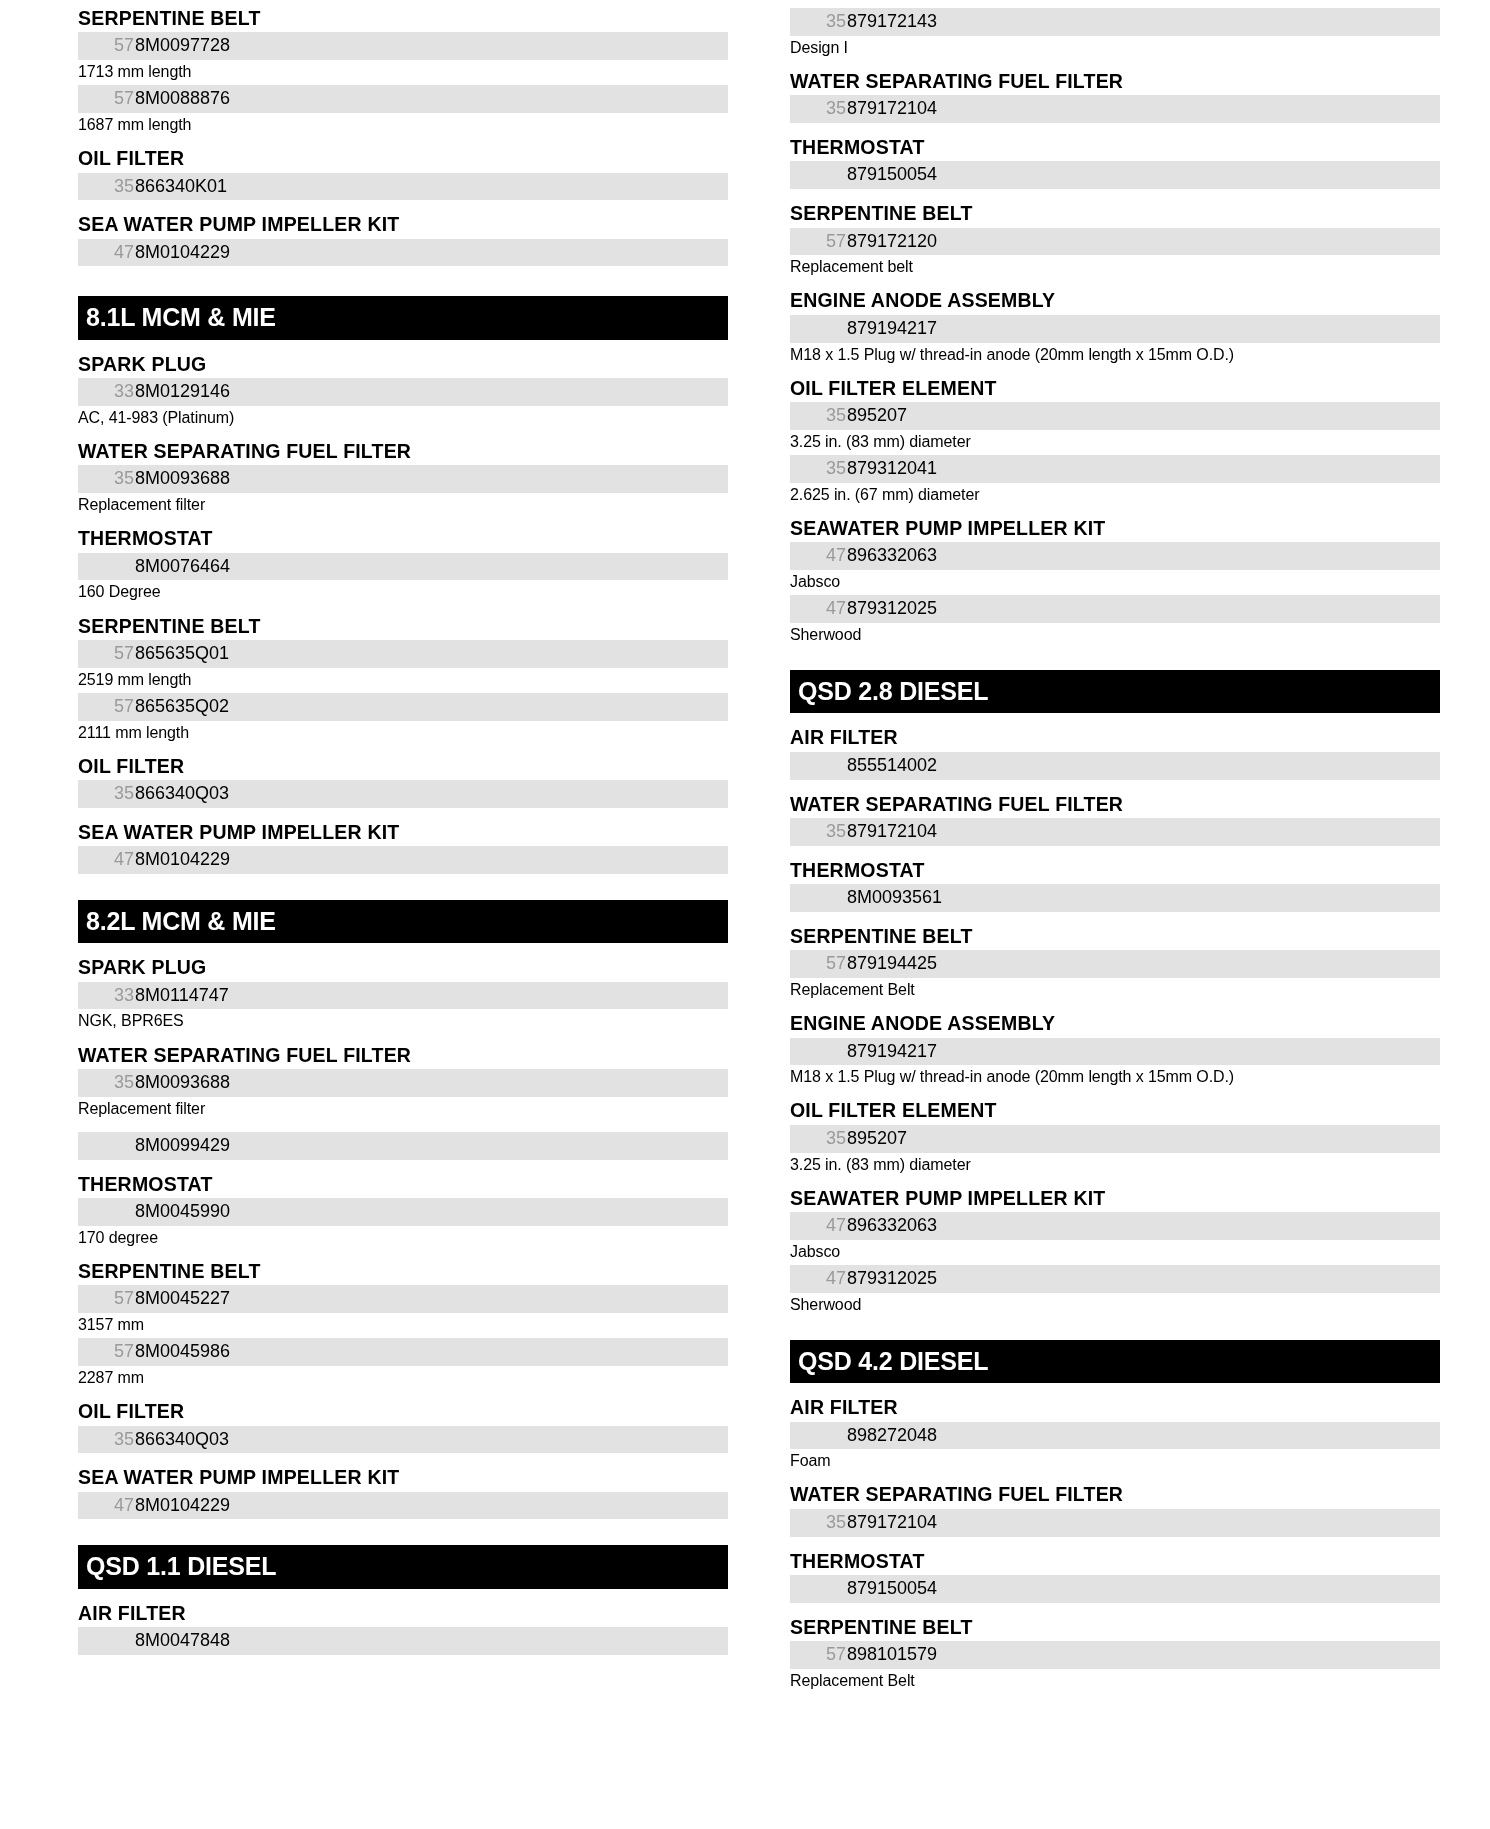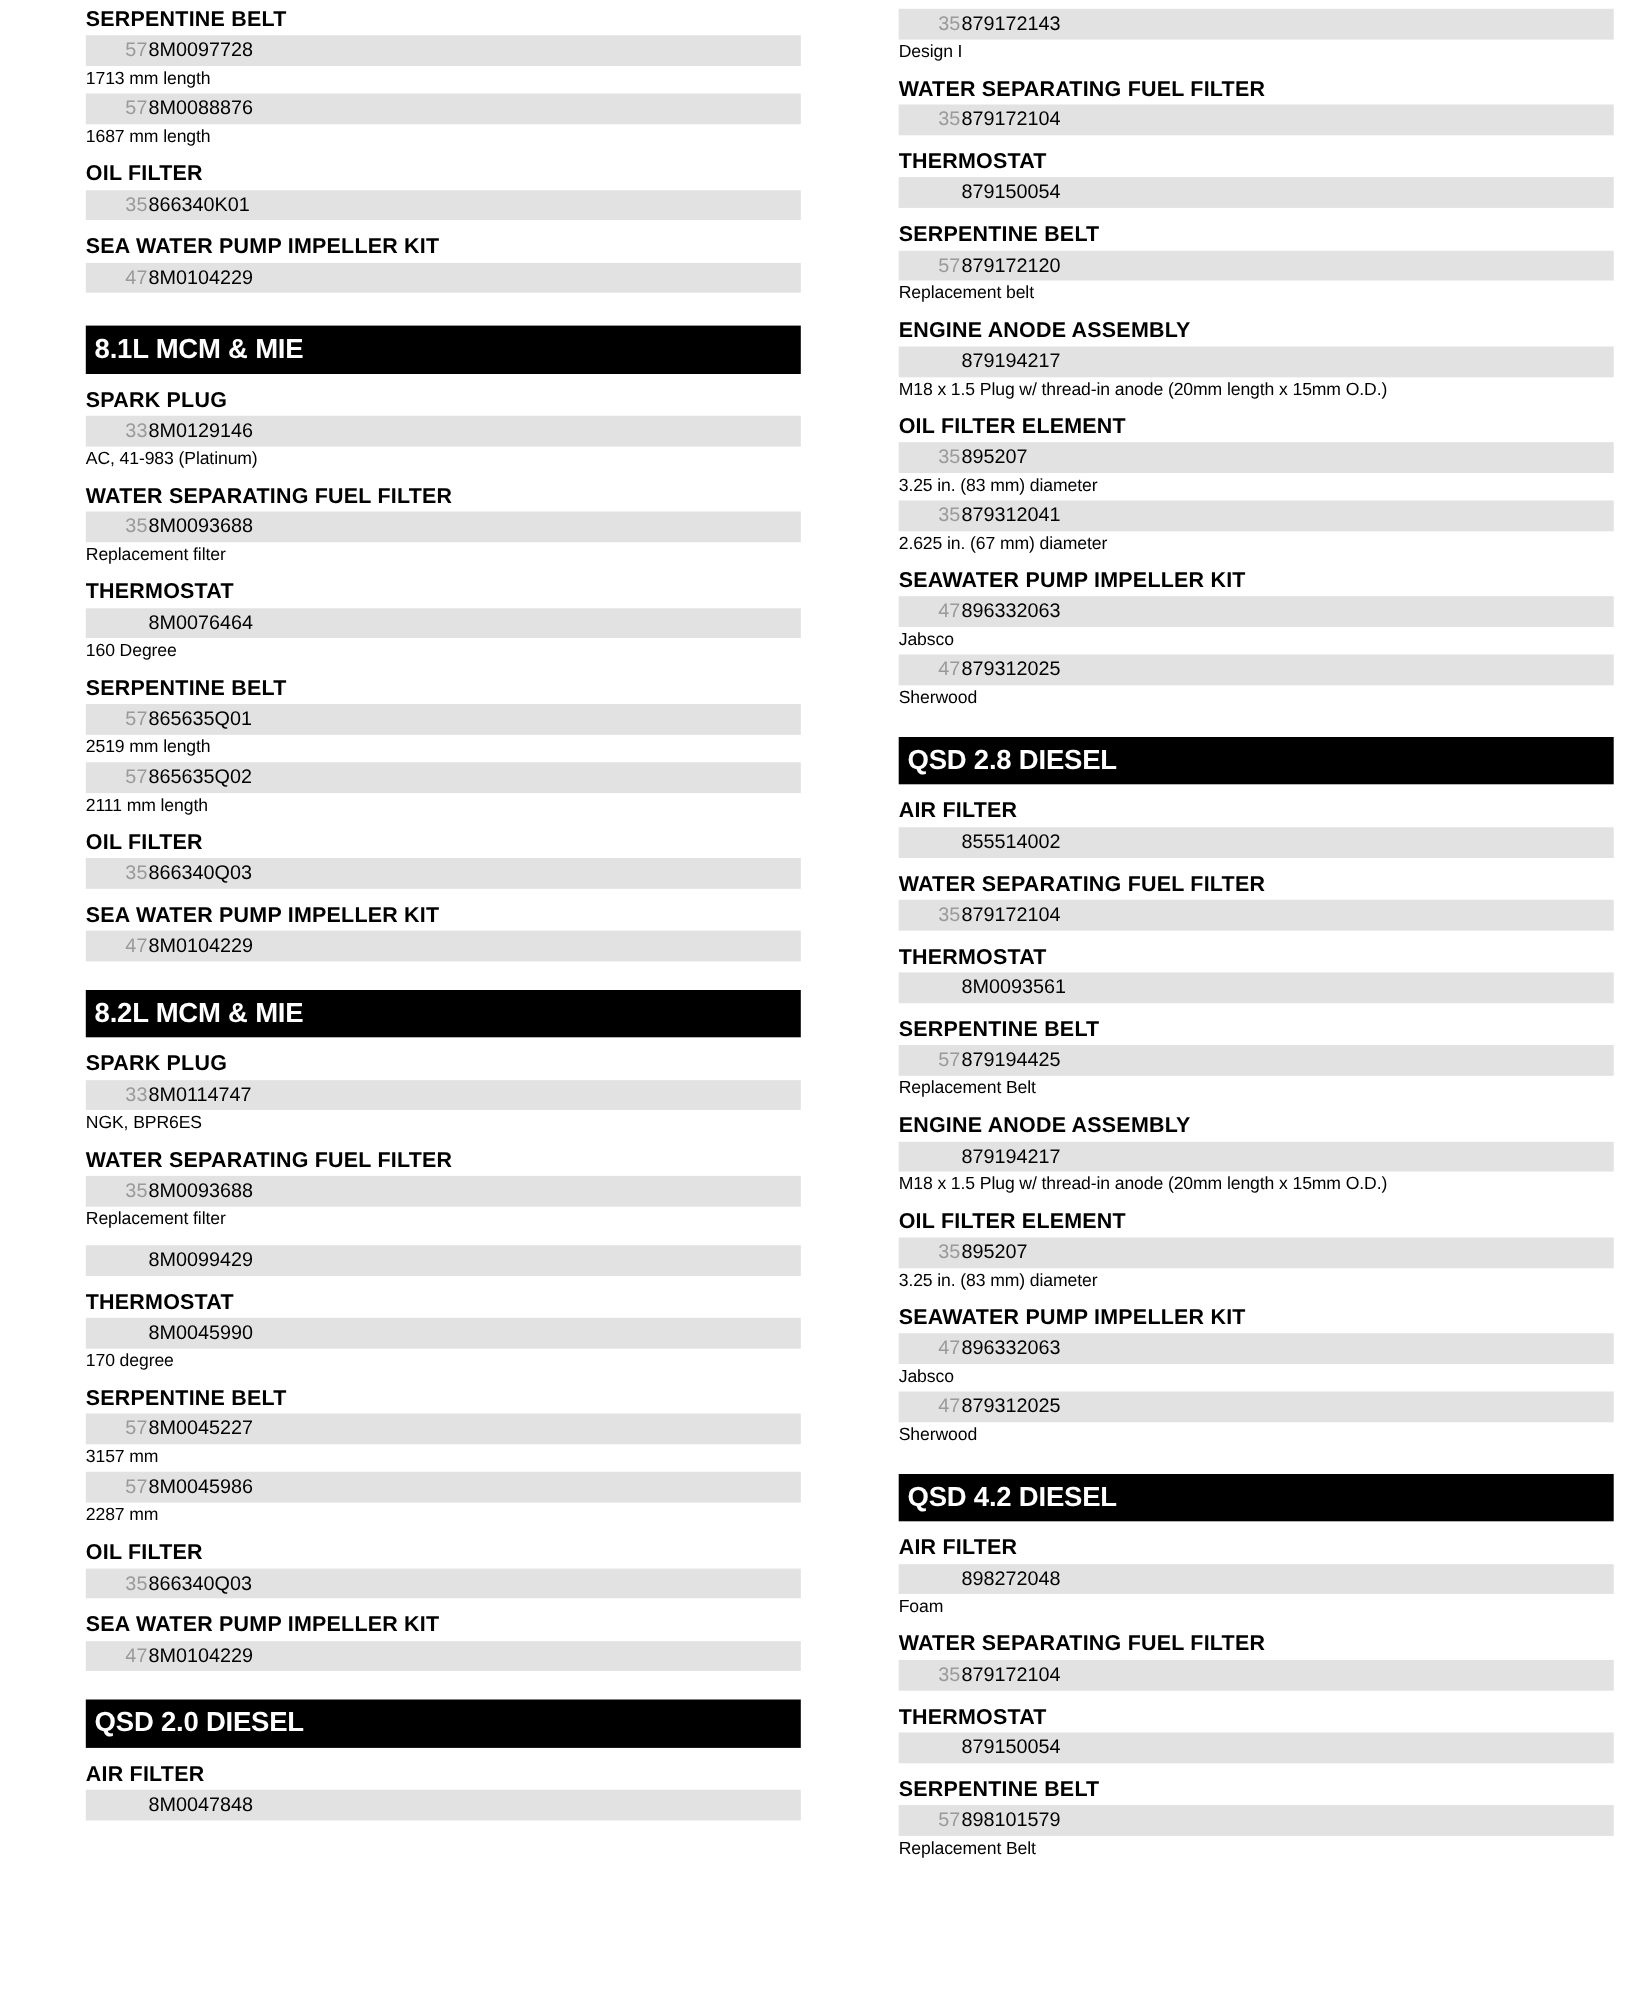--- a/index.html
+++ b/index.html
@@ -13,21 +13,21 @@
     font-family: "Liberation Sans", sans-serif;
     color: #000000;
     position: relative;
     overflow: hidden;
   }
   .page {
     display: flex;
     width: 1490px;
     box-sizing: border-box;
     padding: 8px 30px 0 78px;
-    gap: 89px;
+    gap: 62px;
   }
   .column {
     width: 650px;
     flex: 0 0 650px;
   }
   
   .section-bar {
     background: #000000;
     color: #ffffff;
     font-weight: bold;
@@ -159,21 +159,21 @@
         <div class="part-desc">2287 mm</div>
       </div>
       <div class="part-group">
         <div class="part-title">OIL FILTER</div>
         <div class="part-number-row"><span class="pn-prefix">35</span><span class="pn-main">866340Q03</span></div>
       </div>
       <div class="part-group">
         <div class="part-title">SEA WATER PUMP IMPELLER KIT</div>
         <div class="part-number-row"><span class="pn-prefix">47</span><span class="pn-main">8M0104229</span></div>
       </div>
-      <div class="section-bar">QSD 2.0 DIESEL</div>
+      <div class="section-bar">QSD 1.1 DIESEL</div>
       <div class="part-group">
         <div class="part-title">AIR FILTER</div>
         <div class="part-number-row"><span class="pn-prefix empty">00</span><span class="pn-main">8M0047848</span></div>
       </div>
     </div>
   <div class="column" id="col-1">
       <div class="part-group">
         <div class="part-number-row"><span class="pn-prefix">35</span><span class="pn-main">879172143</span></div>
         <div class="part-desc">Design I</div>
       </div>

